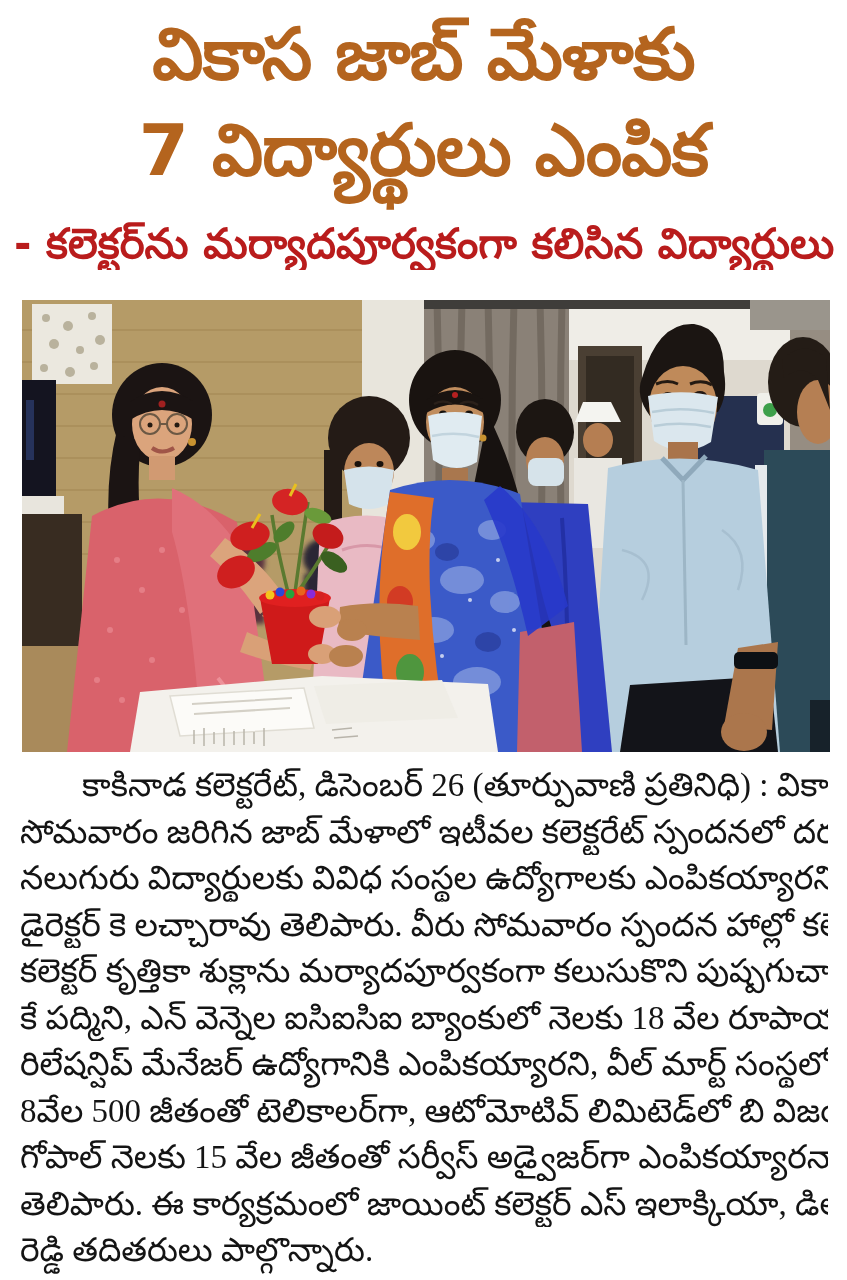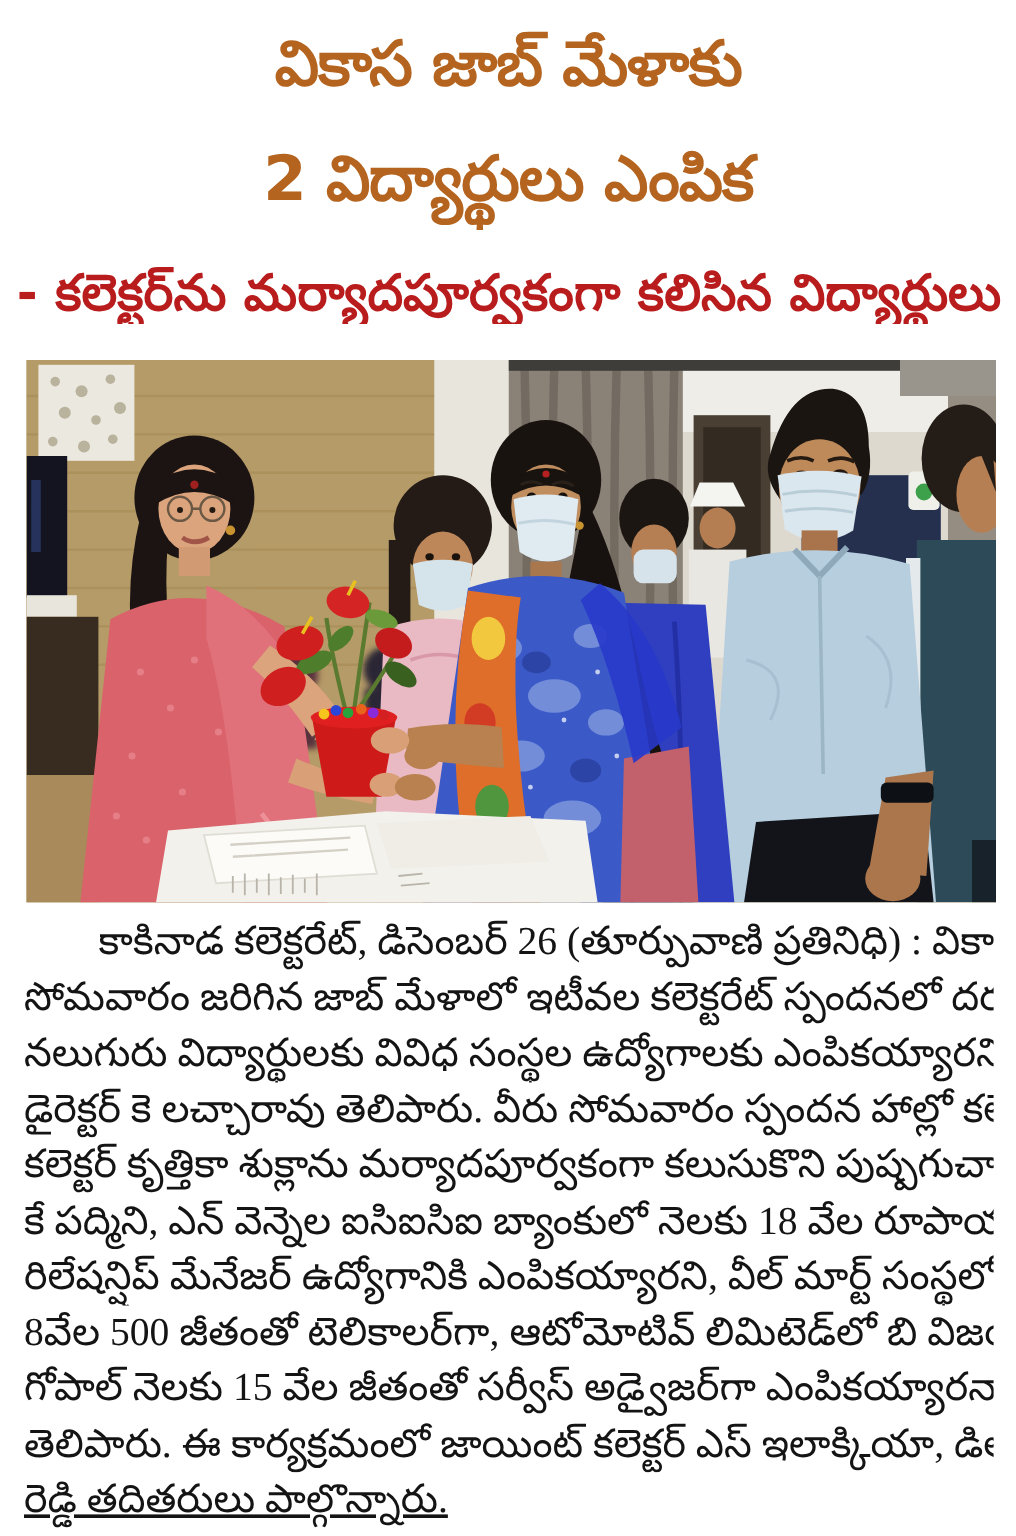--- a/index.html
+++ b/index.html
@@ -3,21 +3,21 @@
 <meta charset="utf-8">
 <style>
   * { margin:0; padding:0; box-sizing:border-box; }
   html,body { background:#ffffff; }
   .page {
     position:relative; width:847px; height:1280px; background:#ffffff;
     overflow:hidden; font-family:"DejaVu Sans", sans-serif;
   }
   .headline {
     position:absolute; top:6px; left:0; width:847px; text-align:center;
-    font-weight:bold; color:#b4641e; line-height:96px; font-size:52px;
+    font-weight:bold; color:#b4641e; line-height:96px; font-size:72px;
     letter-spacing:-1px;
   }
   .headline .hl-line { height:96px; }
   .subheadline {
     position:absolute; top:218px; left:14px; width:820px;
     font-weight:bold; color:#b91c1c; font-size:42px; line-height:52px;
     white-space:nowrap; overflow:hidden;
   }
   .photo {
     position:absolute; top:300px; left:22px; width:808px; height:452px;
@@ -27,30 +27,30 @@
   .article {
     position:absolute; top:762px; left:20px; width:808px;
     color:#141414; font-size:33px; line-height:46.5px;
     font-family:"Liberation Serif","DejaVu Serif",serif;
   }
   .bodyline {
     height:46.5px; overflow:hidden; white-space:nowrap;
     text-align:justify; text-align-last:justify;
   }
   .bodyline.first { text-indent:62px; }
-  .bodyline.last  { text-align-last:left;text-decoration:underline; }
+  .bodyline.last  { text-align-last:left; }
 </style>
 </head>
 <body>
 
 <div class="page">
 
   <div class="headline">
     <div class="hl-line">వికాస జాబ్ మేళాకు</div>
-    <div class="hl-line">2 విద్యార్థులు ఎంపిక</div>
+    <div class="hl-line">7 విద్యార్థులు ఎంపిక</div>
   </div>
 
   <div class="subheadline">- కలెక్టర్‌ను మర్యాదపూర్వకంగా కలిసిన విద్యార్థులు</div>
 
   <div class="photo">
     <svg viewBox="0 0 808 452" preserveAspectRatio="none">
       <defs>
         <filter id="blurbg" x="-20%" y="-20%" width="140%" height="140%">
           <feGaussianBlur stdDeviation="2.5"></feGaussianBlur>
         </filter>

